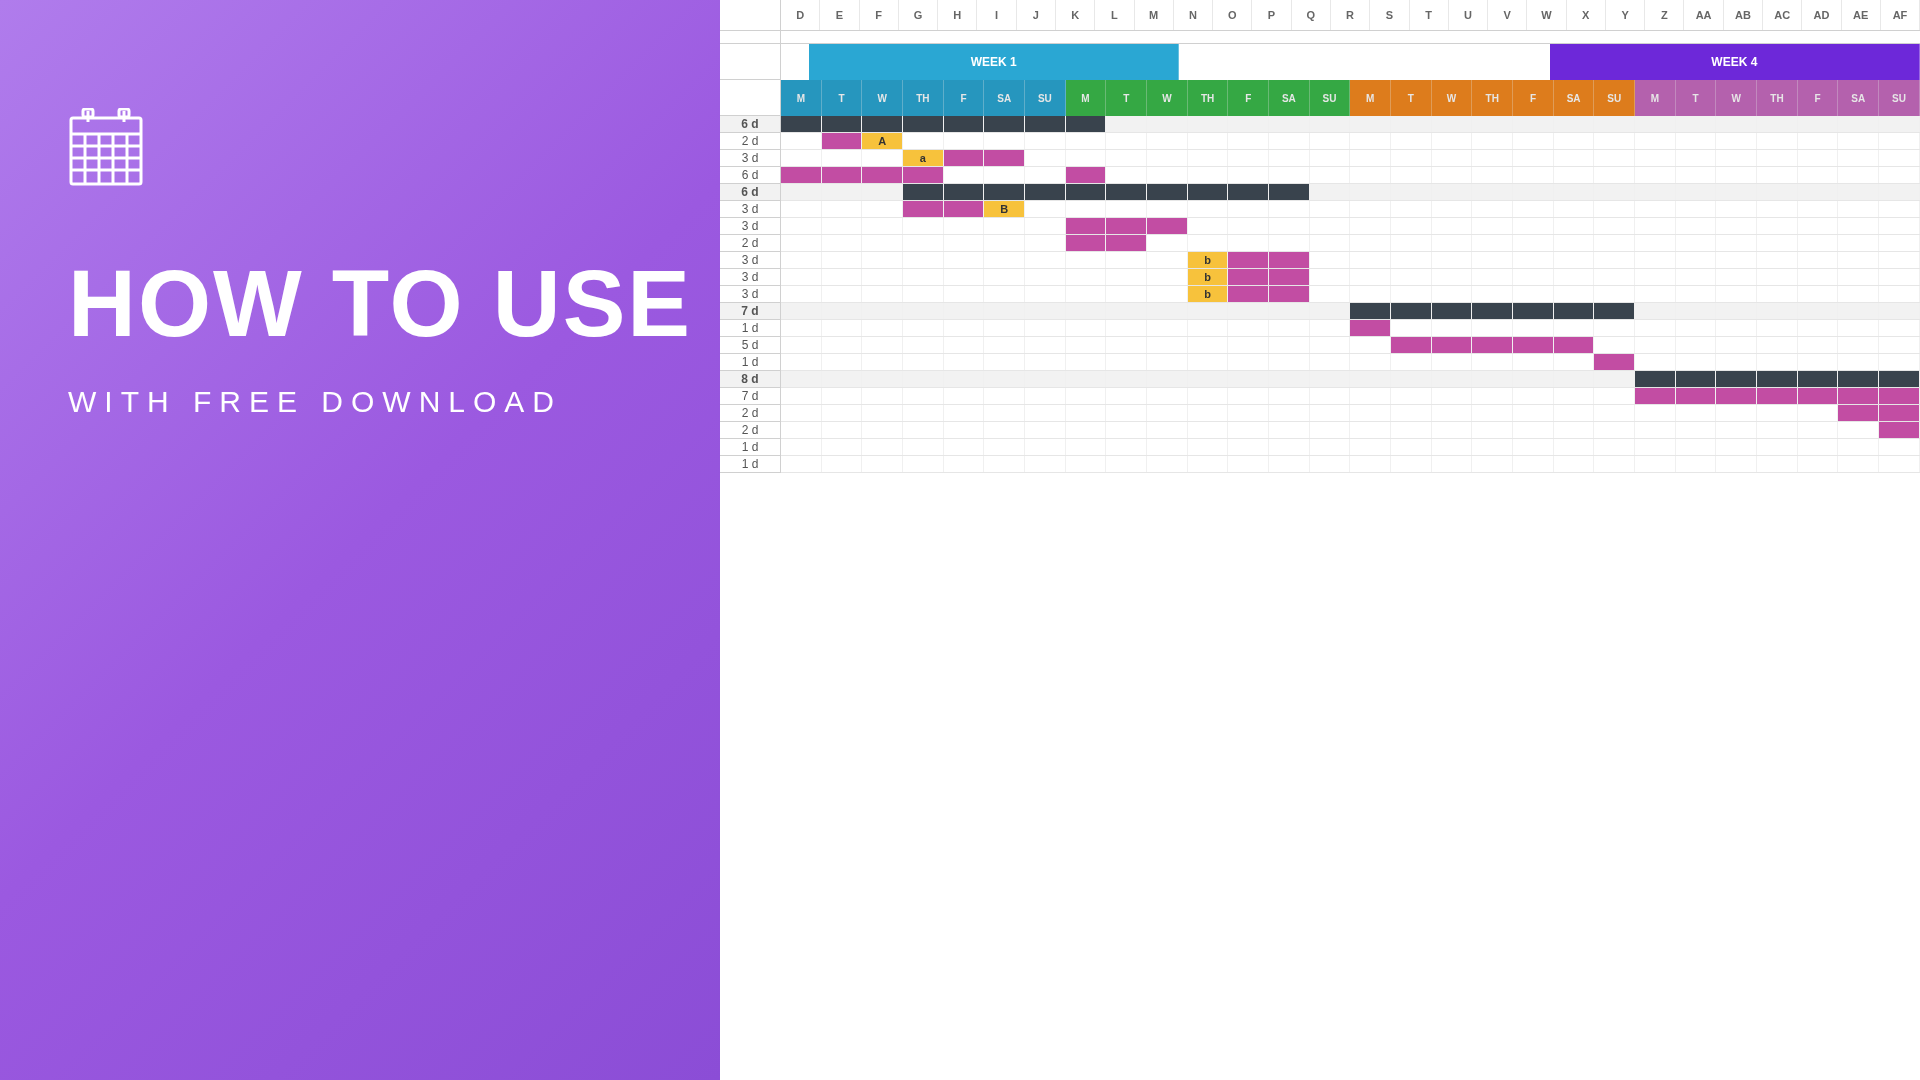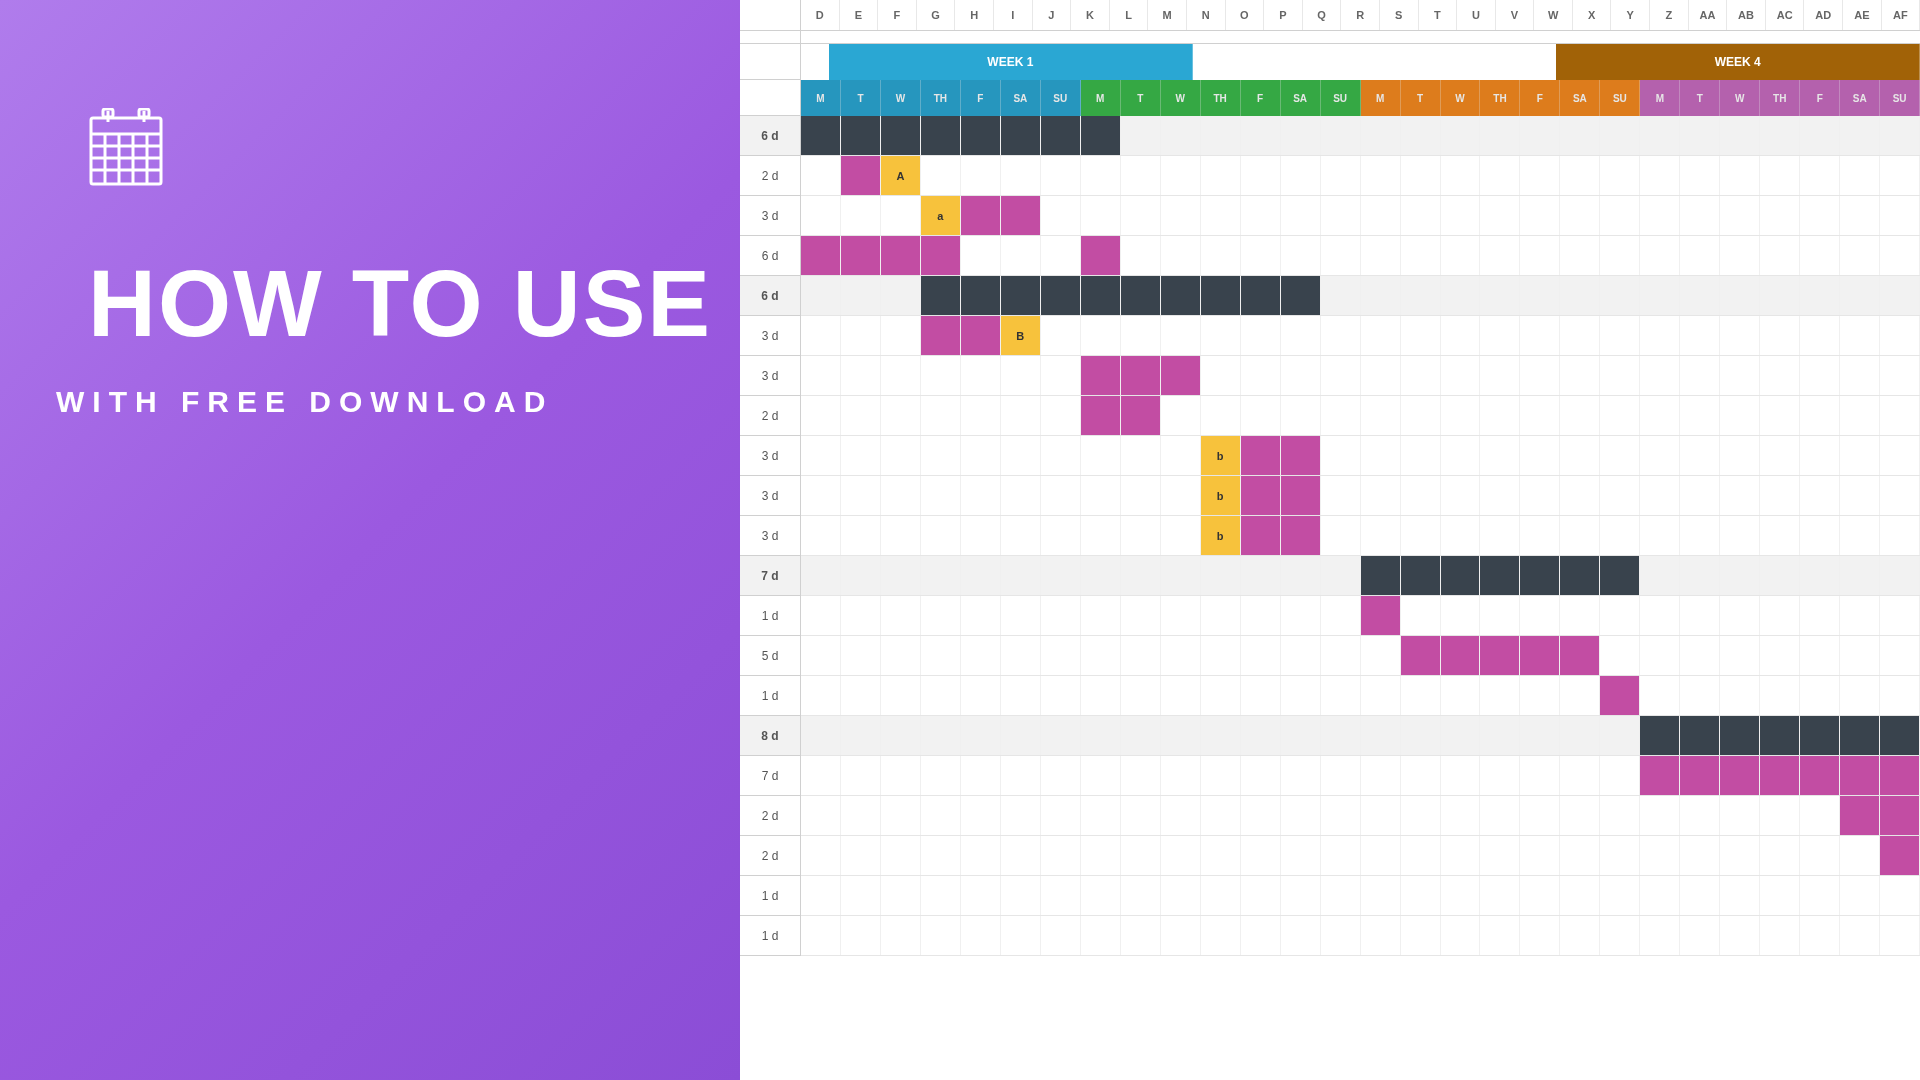--- a/index.html
+++ b/index.html
@@ -1,40 +1,40 @@
 <!DOCTYPE html>
 <html><head>
 <meta charset="utf-8">
 <style>
   html,body{margin:0;padding:0;width:1920px;height:1080px;overflow:hidden;font-family:Arial,Helvetica,sans-serif;}
   #stage{width:1920px;height:1080px;display:flex;}
   
-  #left{width:720px;height:100%;background:linear-gradient(135deg,#b07cec 0%,#9b59e0 50%,#8b4dd6 100%);color:#fff;padding-left:20px;}
+  #left{width:720px;height:100%;background:linear-gradient(135deg,#b07cec 0%,#9b59e0 50%,#8b4dd6 100%);color:#fff;}
   #cal-icon{margin:108px 0 0 68px;}
   #title{margin:60px 0 0 68px;font-size:94px;font-weight:700;line-height:1.1;letter-spacing:2px;}
-  #subtitle{margin:30px 0 0 36px;font-size:30px;font-weight:700;letter-spacing:8px;}
+  #subtitle{margin:30px 0 0 68px;font-size:30px;font-weight:400;letter-spacing:8px;}
   
   #right{flex:1;height:100%;background:#fff;position:relative;}
   
   #colhdr{height:30px;display:flex;border-bottom:1px solid #d0d0d0;}
   #colhdr .corner{width:60px;border-right:1px solid #d0d0d0;}
   #colhdr .ch{flex:1;display:flex;align-items:center;justify-content:center;font-size:11px;font-weight:bold;color:#666;border-right:1px solid #e8e8e8;}
   
   #gap{height:12px;border-bottom:1px solid #d0d0d0;display:flex;}
   #gap .corner{width:60px;border-right:1px solid #d0d0d0;}
   
   #weekhdr{height:36px;display:flex;}
   #weekhdr .corner{width:60px;border-right:1px solid #d0d0d0;border-bottom:1px solid #d0d0d0;}
   #weekhdr .wk{flex:1;display:flex;align-items:center;justify-content:center;color:#fff;font-size:12px;font-weight:bold;border-right:1px solid rgba(255,255,255,0.3);}
   
   #dayhdr{height:36px;display:flex;}
   #dayhdr .corner{width:60px;border-right:1px solid #d0d0d0;border-bottom:1px solid #d0d0d0;}
   #dayhdr .dy{flex:1;display:flex;align-items:center;justify-content:center;color:#fff;font-size:10px;font-weight:bold;border-right:1px solid rgba(255,255,255,0.3);}
   
-  .trow{height:40px;display:flex;}
+  .trow{height:17px;display:flex;}
   .trow.summary{background:#f2f2f2;}
   .trow.summary .dur{font-weight:bold;}
   .trow .dur{width:60px;display:flex;align-items:center;justify-content:center;font-size:12px;color:#555;border-right:1px solid #d0d0d0;border-bottom:1px solid #d0d0d0;}
   .trow .cells{flex:1;display:flex;border-bottom:1px solid #e6e6e6;}
   .trow .cell{flex:1;border-right:1px solid #f0f0f0;position:relative;}
   .trow .cell.bar-dark{background:#39434d;}
   .trow .cell.bar-pink{background:#c24da3;}
   .trow .cell.bar-yellow{background:#f7c23c;}
   .trow .cell .lbl{position:absolute;inset:0;display:flex;align-items:center;justify-content:center;font-size:11px;font-weight:bold;color:#333;}
 </style>
@@ -99,21 +99,21 @@
         <div class="ch">AE</div>
         <div class="ch">AF</div>
       </div>
     <div id="gap">
         <div class="corner"></div>
       </div>
     <div id="weekhdr">
       <div class="corner"></div>
     <div class="wk" style="background: rgb(42, 167, 211); flex: 7 1 0%; margin-left: 28px;">WEEK 1</div>
         <div class="wk" style="background: rgb(245, 138, 31); flex: 7 1 0%; margin-top: 40px;">WEEK 3</div>
-        <div class="wk" style="background: #a16207; flex: 7 1 0%;">WEEK 4</div>
+        <div class="wk" style="background: #6d28d9; flex: 7 1 0%;">WEEK 4</div>
       </div>
     <div id="dayhdr">
       <div class="corner"></div>
     <div class="dy" style="background: rgb(42, 167, 211); filter: brightness(0.9);">M</div>
         <div class="dy" style="background: rgb(42, 167, 211); filter: brightness(0.9);">T</div>
         <div class="dy" style="background: rgb(42, 167, 211); filter: brightness(0.9);">W</div>
         <div class="dy" style="background: rgb(42, 167, 211); filter: brightness(0.9);">TH</div>
         <div class="dy" style="background: rgb(42, 167, 211); filter: brightness(0.9);">F</div>
         <div class="dy" style="background: rgb(42, 167, 211); filter: brightness(0.9);">SA</div>
         <div class="dy" style="background: rgb(42, 167, 211); filter: brightness(0.9);">SU</div>

